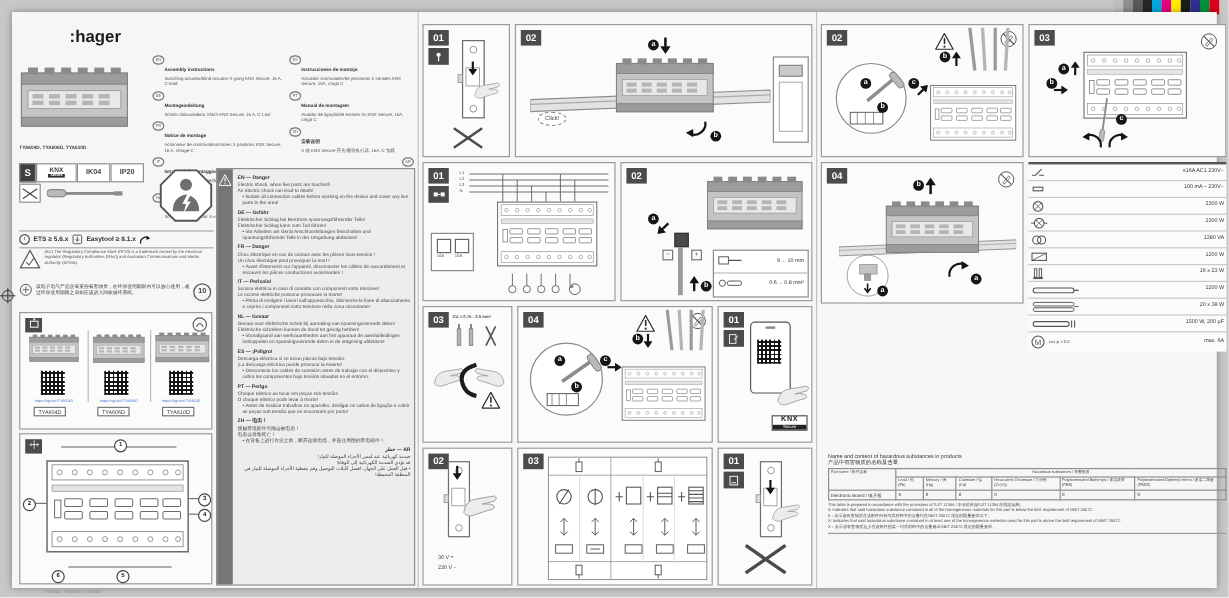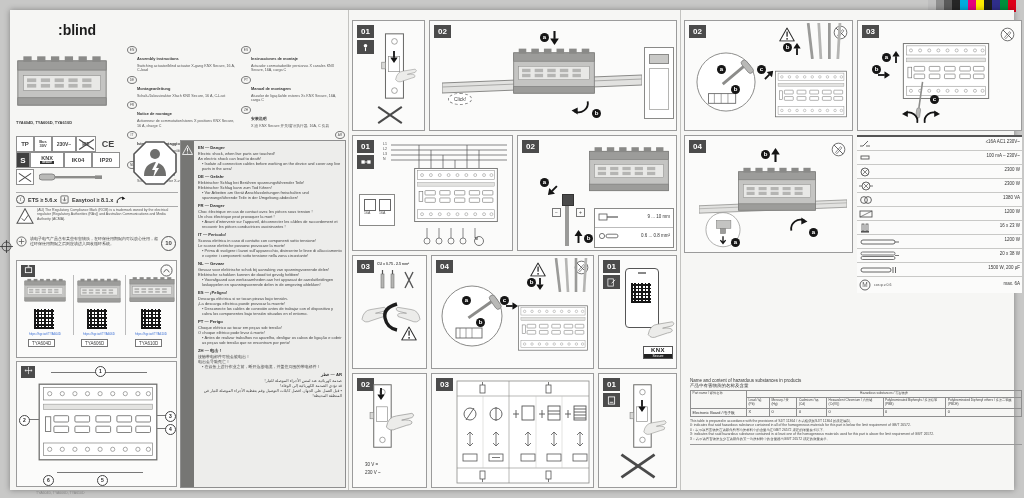--- a/index.html
+++ b/index.html
@@ -166,21 +166,21 @@
   <div class="fold" style="left:348px"></div>
   <div class="fold" style="left:680px"></div>
 
   <svg class="abs" style="left:0;top:240px" width="13" height="13">
       <circle cx="6.5" cy="6.5" r="4.5" fill="none" stroke="#333" stroke-width="0.8"></circle>
       <line x1="0" y1="6.5" x2="13" y2="6.5" stroke="#333" stroke-width="0.8"></line>
       <line x1="6.5" y1="0" x2="6.5" y2="13" stroke="#333" stroke-width="0.8"></line>
     </svg>
   <div class="abs" style="left:1012px;top:228px;width:5px;height:5px;border-radius:50%;background:#111"></div>
 
-  <div class="abs" style="left:58px;top:22px;font-weight:bold;font-size:14px;color:#1c1c1c">:blind</div>
+  <div class="abs" style="left:58px;top:22px;font-weight:bold;font-size:14px;color:#1c1c1c">:hager</div>
 
   <svg class="abs" style="left:16px;top:48px" width="92" height="70" viewBox="0 0 100 60">
       <use href="#mod3d"></use>
     </svg>
   <div class="abs tiny" style="left:16px;top:120px;font-weight:bold">TYA604D, TYA606D, TYA610D</div>
 
   <div class="abs" style="left:127px;top:46px;width:110px">
     <div class="lang-item"><span class="lang-code">EN</span><span class="lang-title">Assembly instructions</span><div class="lang-desc">Switching actuator/blind actuator X-gang KNX Secure, 16 A, C-load</div></div>
     <div class="lang-item"><span class="lang-code">DE</span><span class="lang-title">Montageanleitung</span><div class="lang-desc">Schalt-/Jalousieaktor Xfach KNX Secure, 16 A, C-Last</div></div>
     <div class="lang-item"><span class="lang-code">FR</span><span class="lang-title">Notice de montage</span><div class="lang-desc">Actionneur de commutation/stores X positions KNX Secure, 16 A, charge C</div></div>
@@ -188,35 +188,20 @@
     <div class="lang-item"><span class="lang-code">NL</span><span class="lang-title">Montagehandleiding</span><div class="lang-desc">Schakel-/jaloezieactor X-voudig KNX Secure, 16 A, C-last</div></div>
   </div>
   <div class="abs" style="left:241px;top:46px;width:104px">
     <div class="lang-item"><span class="lang-code">ES</span><span class="lang-title">Instrucciones de montaje</span><div class="lang-desc">Actuador conmutador/de persianas X canales KNX Secure, 16A, carga C</div></div>
     <div class="lang-item"><span class="lang-code">PT</span><span class="lang-title">Manual de montagem</span><div class="lang-desc">Atuador de ligação/de estores Xs KNX Secure, 16A, carga C</div></div>
     <div class="lang-item"><span class="lang-code">ZH</span><span class="lang-title">安装说明</span><div class="lang-desc">X 路 KNX Secure 开关/窗帘执行器, 16A, C 负载</div></div>
     <div class="lang-item rtl"><span class="lang-code" style="left:auto;right:0">AR</span><span class="lang-title">تعليمات التركيب</span><div class="lang-desc">مشغل تبديل/ستائر KNX Secure بعدد X قنوات، 16 أمبير، حمل C</div></div>
   </div>
 
   <div class="abs" style="left:16px;top:136px;width:162px;height:54px">
-    <div style="display:flex;height:16px">
-      <div class="cell" style="width:18px;font-size:6px">TP</div>
-      <div class="cell" style="width:18px;flex-direction:column;font-size:4px;line-height:1.1">
-          <span>Bus</span>
-          <span>30V</span>
-        </div>
-      <div class="cell" style="width:24px;font-size:5px">230V~</div>
-      <div class="cell" style="width:20px;font-size:5.5px;position:relative">
-          <span>RF</span>
-          <svg class="abs" style="left:1px;top:1px" width="17" height="13" viewBox="0 0 30 22">
-            <use href="#xmark"></use>
-          </svg>
-        </div>
-      <div style="width:24px;display:flex;align-items:center;justify-content:center;font-weight:bold;font-size:9px;color:#444">CE</div>
-    </div>
     <div style="display:flex;height:16px">
       <div class="cell" style="width:14px;background:#3f3f3f;color:#fff;font-size:8px">S</div>
       <div class="cell" style="width:34px;flex-direction:column;font-size:5.5px;line-height:1">
           <span>KNX</span>
           <span style="font-size:3px;background:#333;color:#fff;padding:0 2px">Secure</span>
         </div>
       <div class="cell" style="width:28px;font-size:6px">IK04</div>
       <div class="cell" style="width:28px;font-size:6px">IP20</div>
     </div>
     <div style="display:flex;height:18px;align-items:center">

